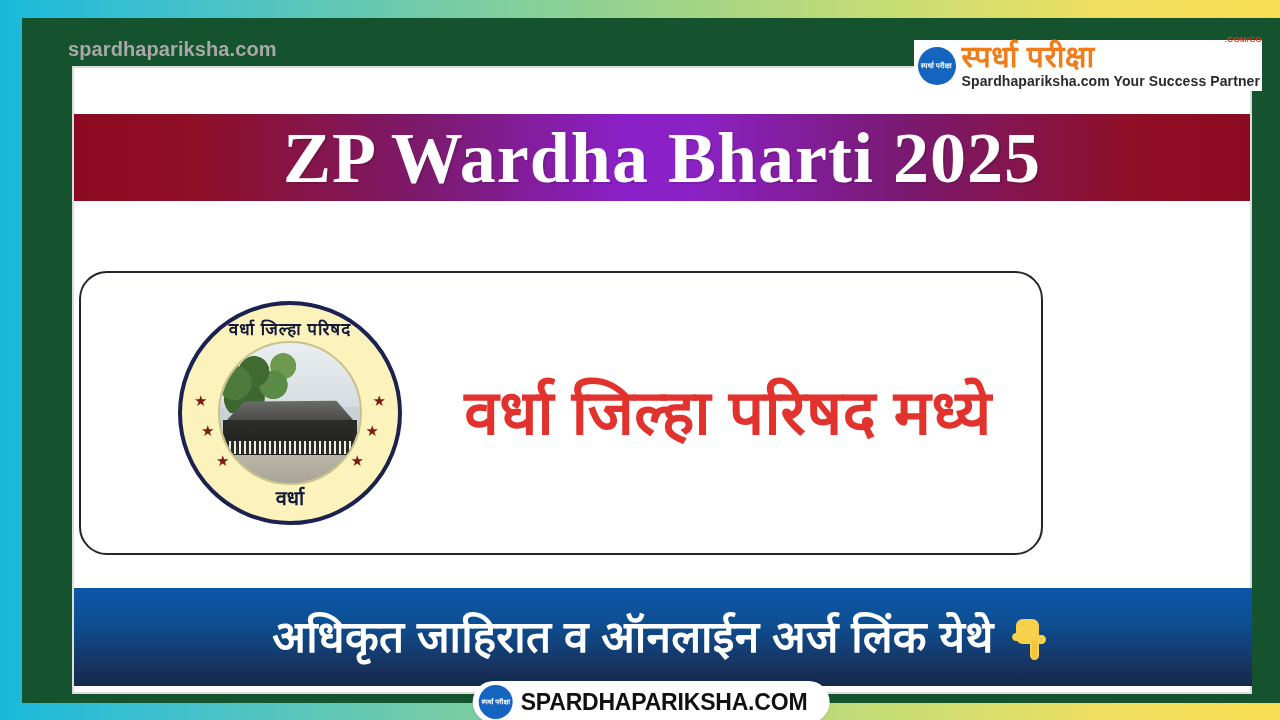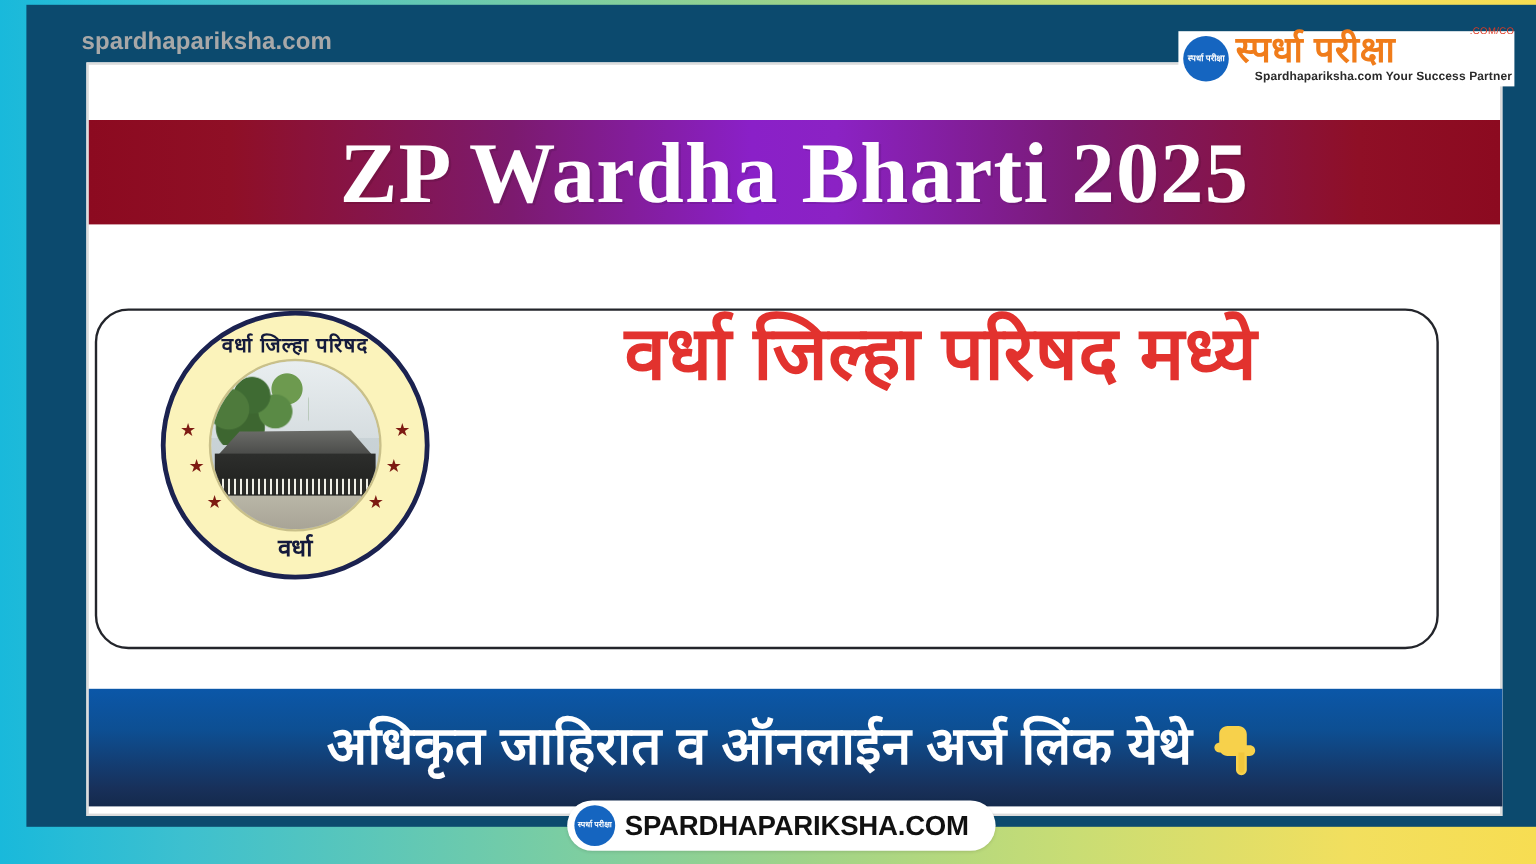--- a/index.html
+++ b/index.html
@@ -17,24 +17,24 @@
   .stage {
     position: relative;
     width: 1280px;
     height: 720px;
   }
 
   
   .page-card {
     position: absolute;
     left: 22px;
-    top: 4px;
+    top: 18px;
     width: 1258px;
     height: 685px;
-    background: #0c4a6e;
+    background: #14532d;
   }
 
   
   .site-name {
     position: absolute;
     left: 46px;
     top: 20px;
     font-size: 20px;
     font-weight: 700;
     color: #a8a8a8;
@@ -91,33 +91,32 @@
     color: #f07c1a;
     line-height: 1;
     letter-spacing: .5px;
     white-space: nowrap;
   }
   .brand-tld {
     position: absolute;
     right: -2px;
     top: -7px;
     font-size: 8px;
-    font-weight: 400;
+    font-weight: 700;
     color: #e03a24;
     letter-spacing: .3px;
     text-align: center;
   }
   .brand-tag {
-    font-size: 10px;
+    font-size: 14px;
     font-weight: 700;
     color: #2b2b2b;
     white-space: nowrap;
     margin-top: 1px;
     letter-spacing: .1px;
-    margin-left: 16px;
   }
 
   
   .title-banner {
     position: absolute;
     left: 52px;
     top: 96px;
     width: 1176px;
     height: 87px;
     background: linear-gradient(90deg,
@@ -142,29 +141,30 @@
     line-height: 1;
     white-space: nowrap;
     text-shadow: 2px 2px 0 rgba(0,0,0,.10);
   }
 
   
   .content-box {
     position: absolute;
     left: 57px;
     top: 253px;
-    width: 1120px;
+    width: 964px;
     height: 284px;
     box-sizing: border-box;
     border: 2px solid #23252b;
     border-radius: 28px;
     background: #ffffff;
     display: flex;
-    align-items: flex-start;
+    align-items: center;
     overflow: hidden;
+    padding-left: 44px;
   }
 
   
   .emblem-slot {
     width: 330px;
     display: flex;
     align-items: center;
     justify-content: center;
     flex: none;
   }

